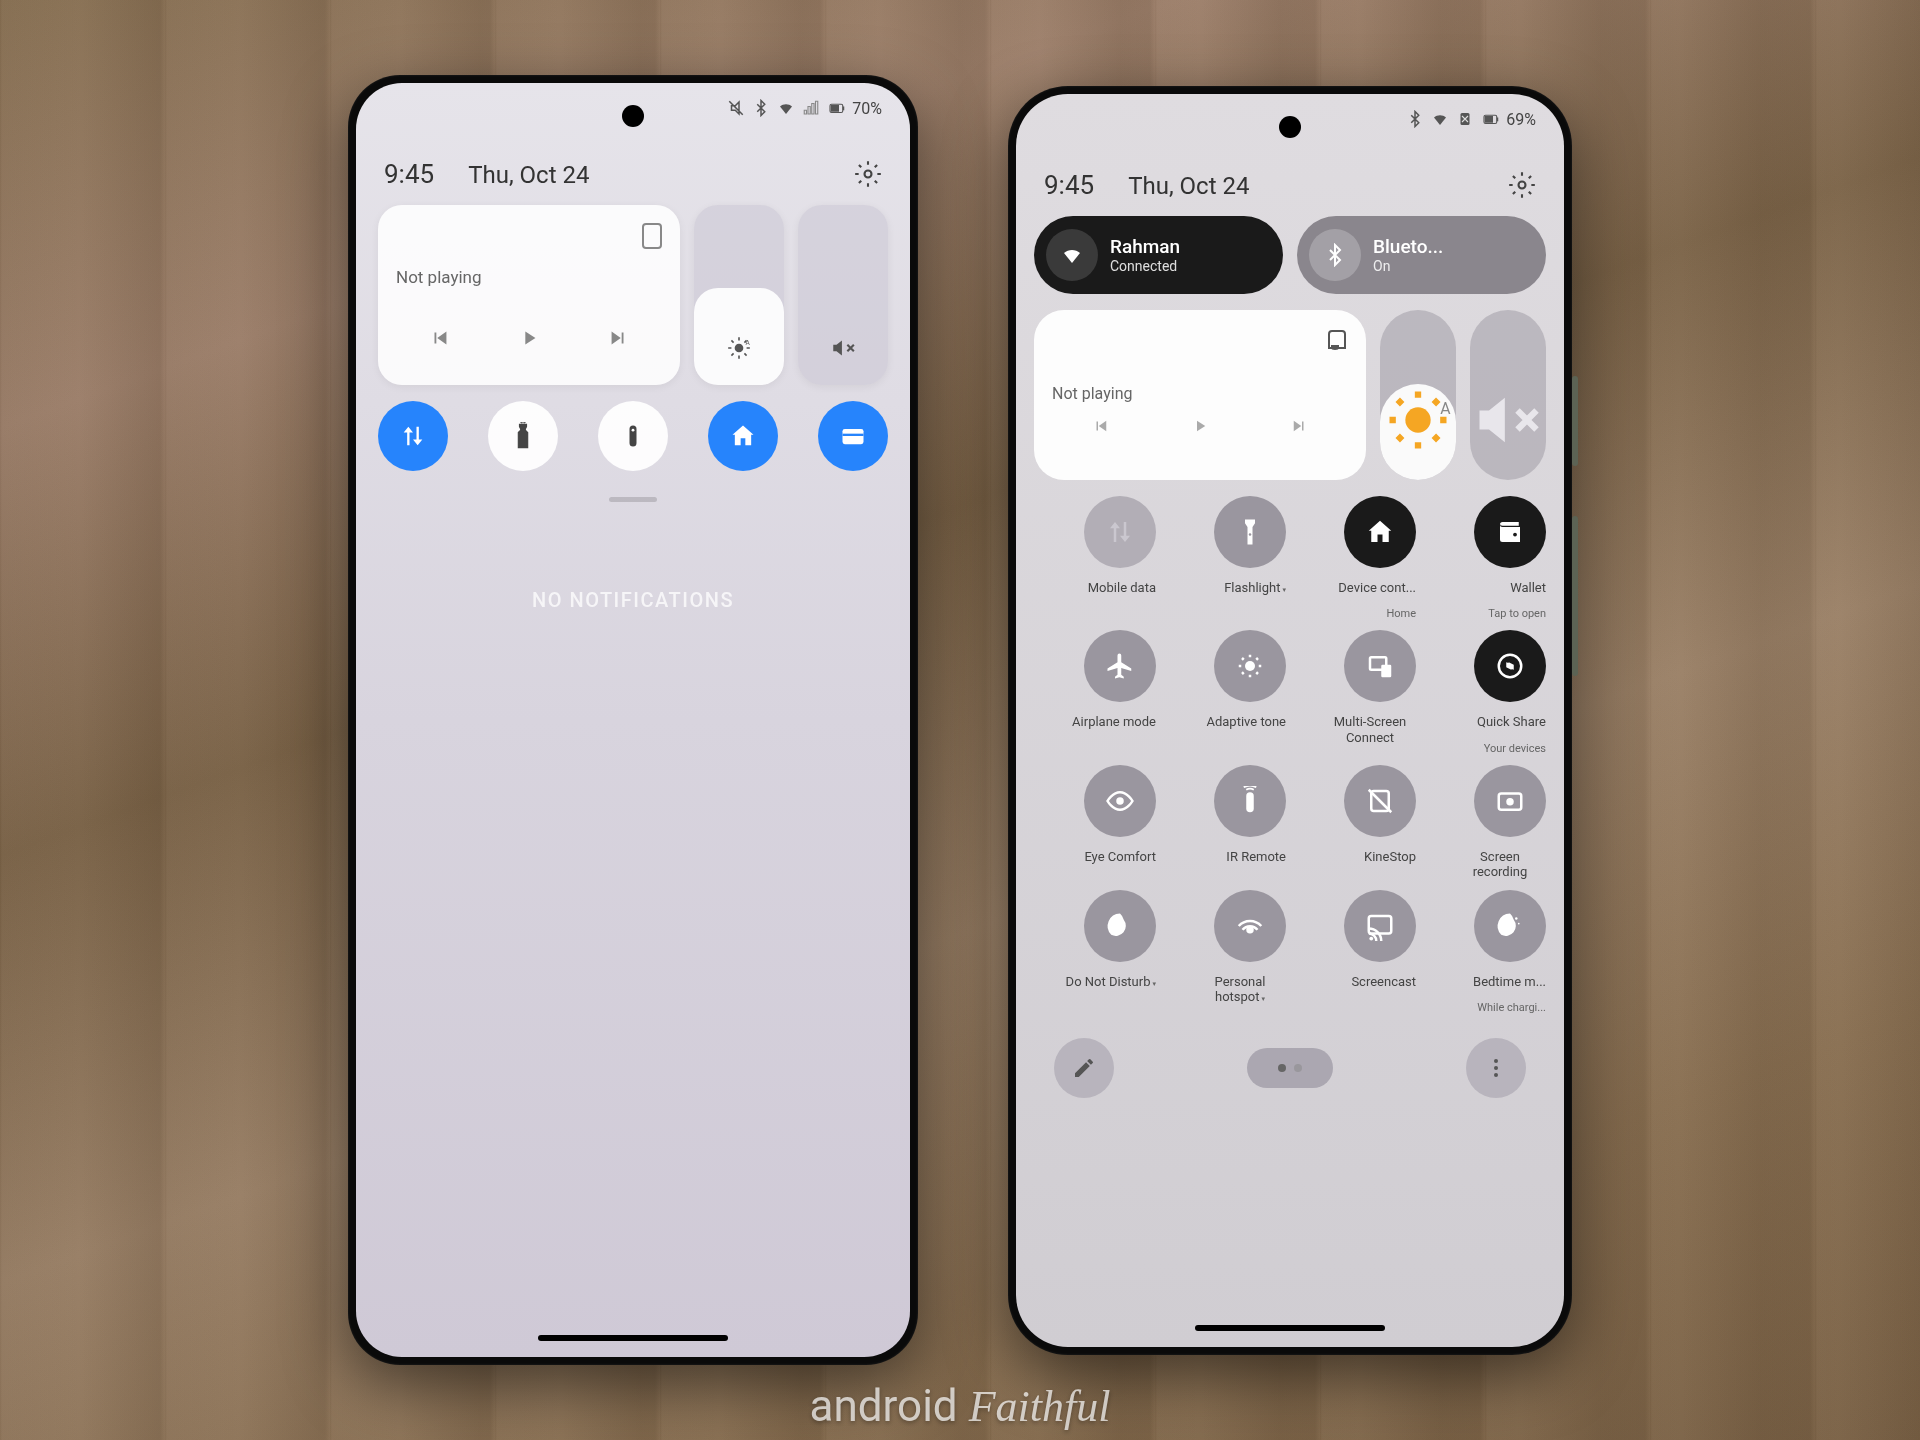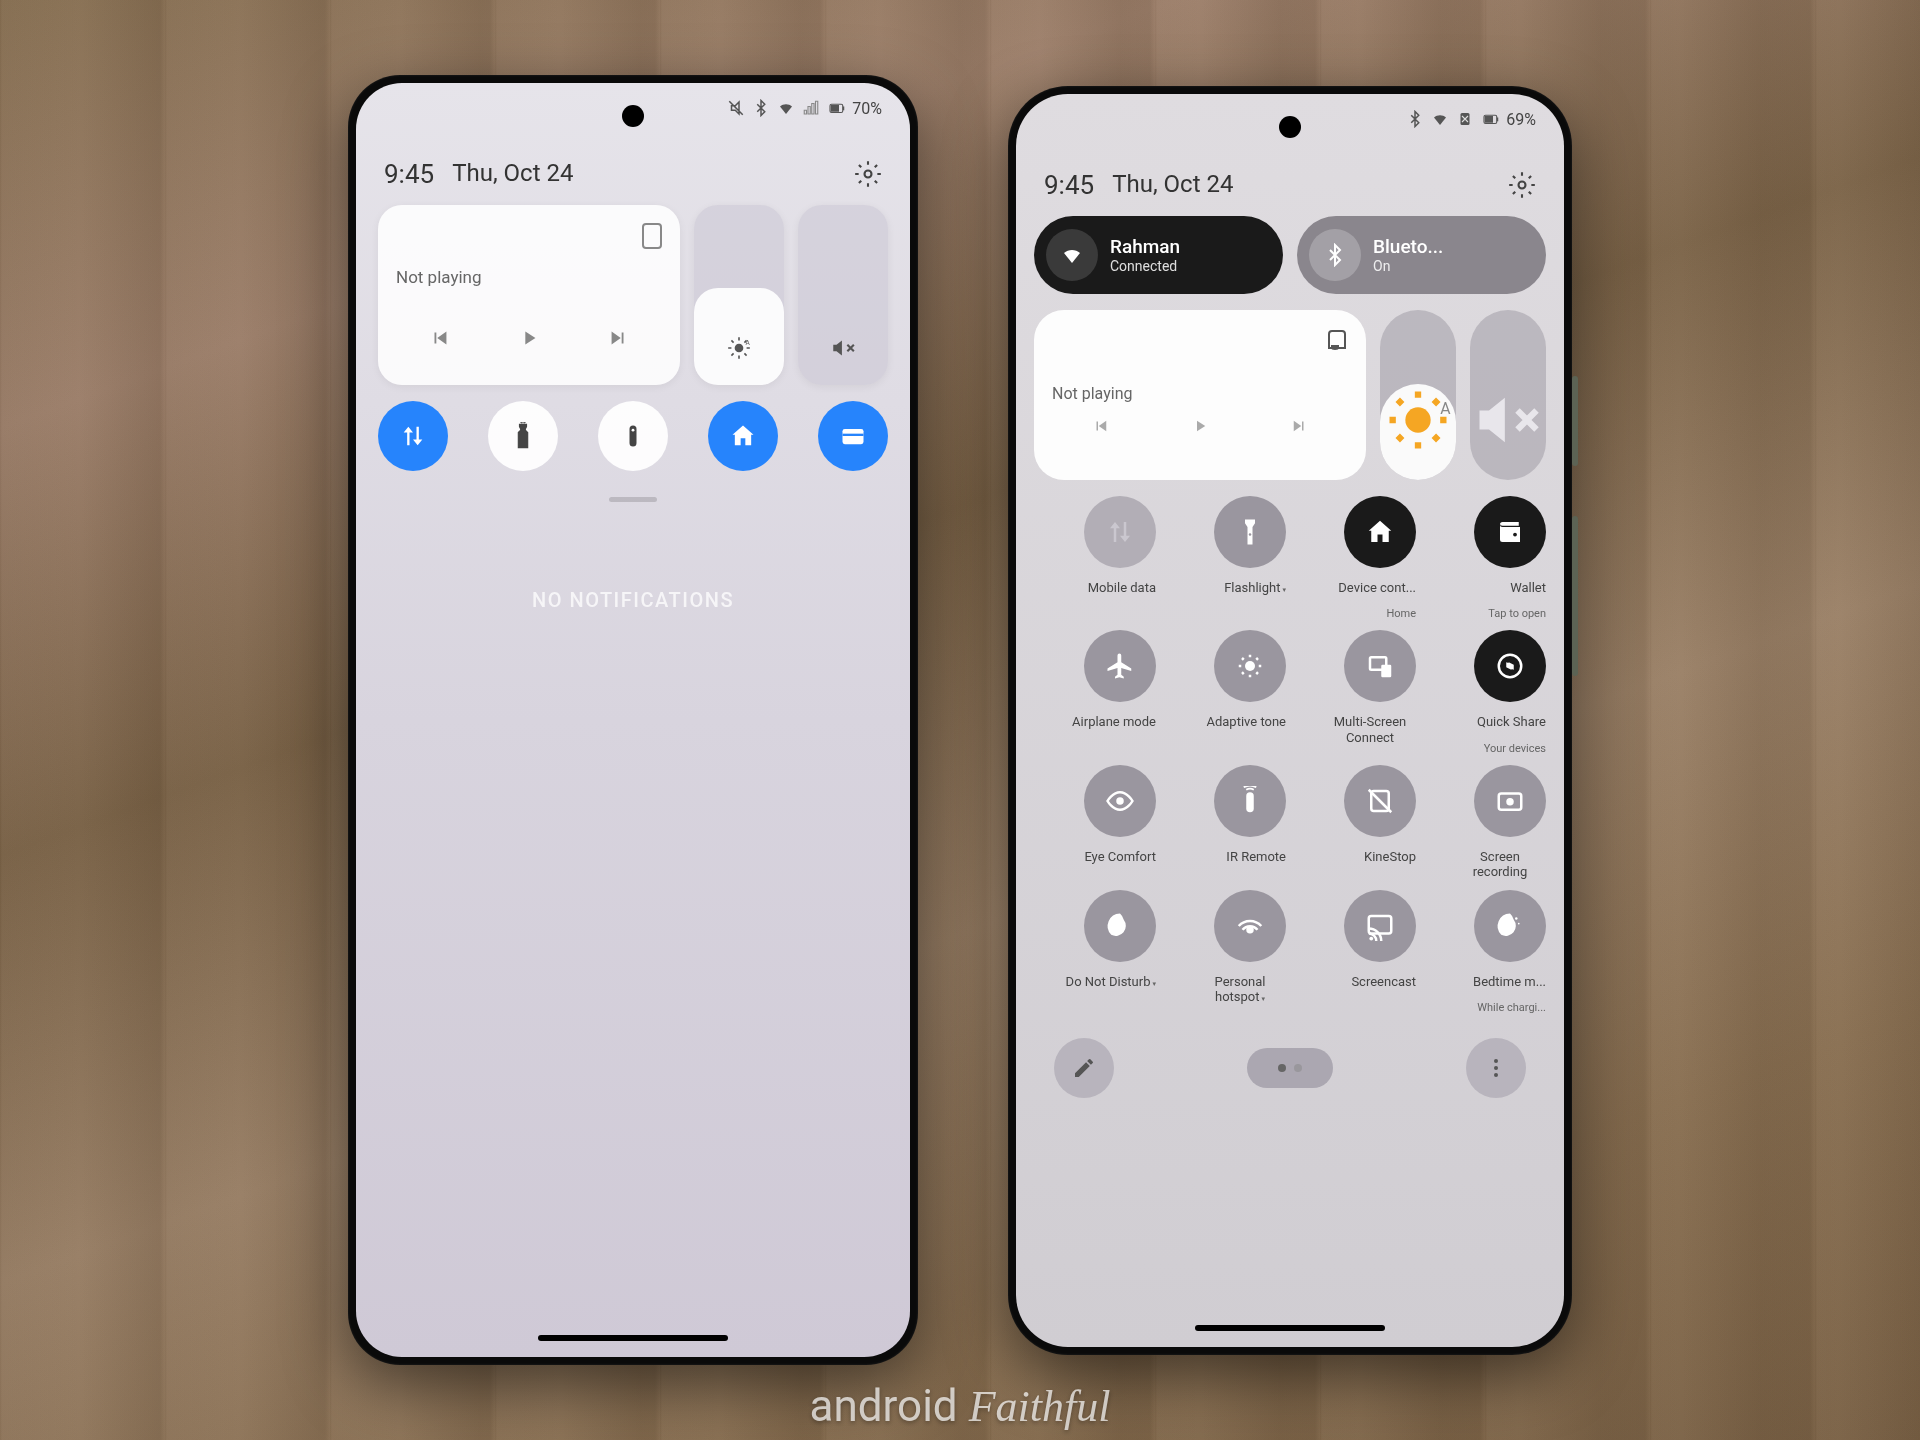--- a/index.html
+++ b/index.html
@@ -8,21 +8,21 @@
 .phone{width:570px;height:1290px;background:#0a0a0a;border-radius:52px;padding:8px;position:relative;box-shadow:0 20px 60px rgba(0,0,0,0.5),inset 0 0 3px rgba(255,255,255,0.1);z-index:1}
 .phone2{width:564px;height:1269px;border-radius:60px}
 .phone2::after{content:'';position:absolute;right:-6px;top:290px;width:6px;height:90px;background:#5c6354;border-radius:3px}
 .phone2::before{content:'';position:absolute;right:-6px;top:430px;width:6px;height:160px;background:#5c6354;border-radius:3px}
 .screen{width:100%;height:100%;border-radius:46px;overflow:hidden;position:relative;background:linear-gradient(180deg,#e6e4ea 0%,#d8d4de 50%,#cfc9d6 100%)}
 .phone2 .screen{border-radius:52px;background:linear-gradient(180deg,#dfdce0 0%,#d0cdd2 100%)}
 .camera{position:absolute;top:22px;left:50%;transform:translateX(-50%);width:22px;height:22px;background:#000;border-radius:50%;z-index:10}
 .status-bar{position:absolute;top:16px;right:28px;display:flex;gap:7px;align-items:flex-start;font-size:16px;color:#444}
 .status-bar svg{width:18px;height:18px}
 .header{padding:76px 28px 16px;display:flex;justify-content:space-between;align-items:center}
-.date-time{display:flex;align-items:flex-start;gap:18px;color:#333}
+.date-time{display:flex;align-items:flex-end;gap:34px;color:#333}
 .time{font-size:26px;font-weight:400}
 .date{font-size:24px;font-weight:400}
 .gear{width:28px;height:28px;color:#444}
 .content{padding:0 22px}
 .row{display:flex;gap:14px;margin-bottom:16px}
 .card{background:rgba(255,255,255,0.85);border-radius:24px;position:relative;box-shadow:0 2px 8px rgba(0,0,0,0.06)}
 .media{flex:1;padding:18px;display:flex;flex-direction:column}
 .media-head{display:flex;justify-content:flex-end}
 .dev-icon{width:20px;height:26px;border:2px solid #888;border-radius:4px;position:relative}
 .media-title{font-size:17px;color:#666;margin-top:18px}

